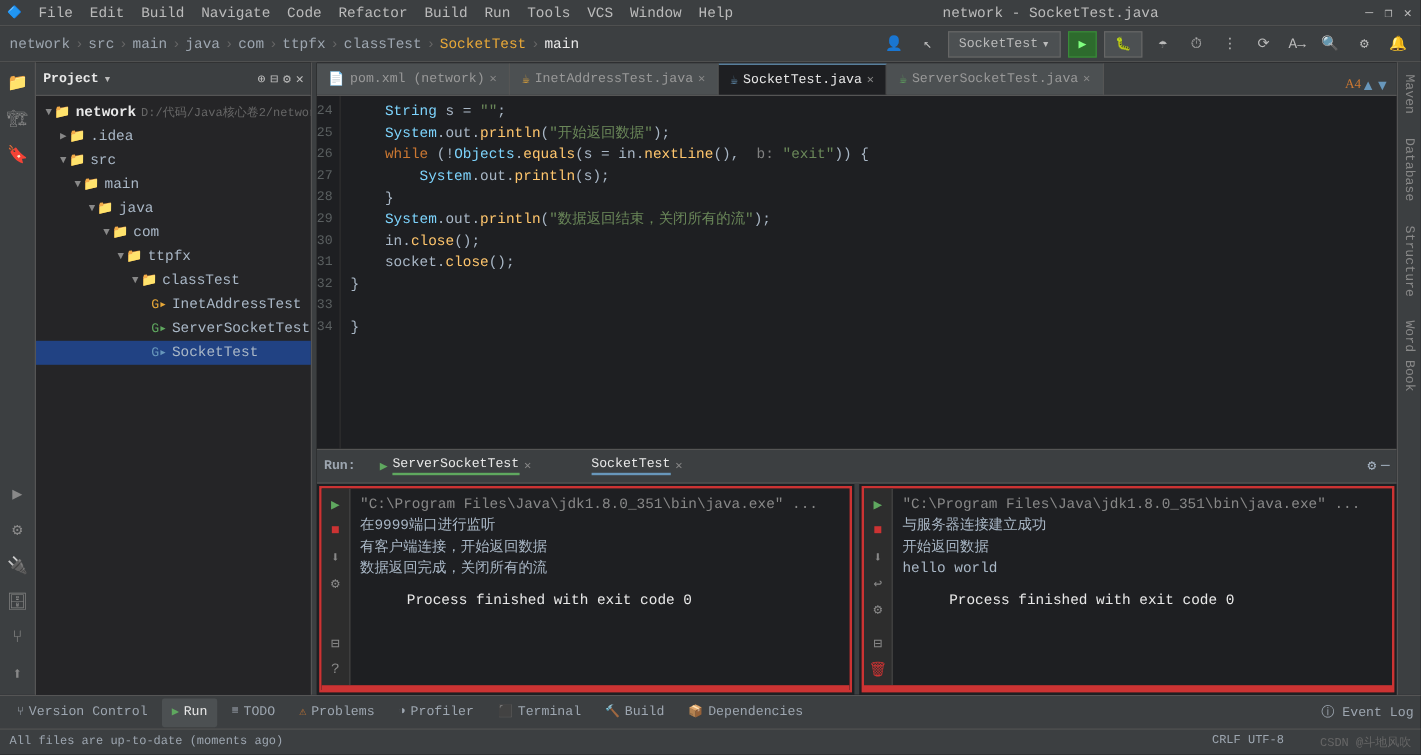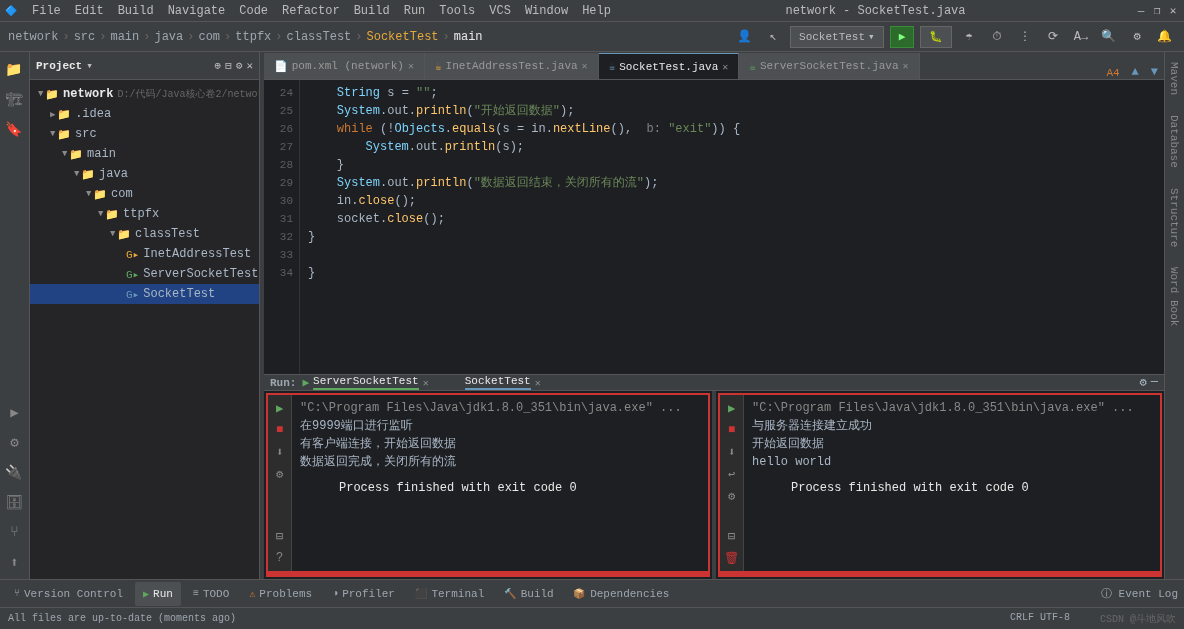--- a/index.html
+++ b/index.html
@@ -212,21 +212,21 @@
     .tab-close { font-size: 10px; color: #888; cursor: pointer; }
     .tab-icon { font-size: 11px; }
 
     
     .code-editor {
       flex: 1;
       display: flex;
       overflow: hidden;
     }
     .line-numbers {
-      width: 36px;
+      width: 20px;
       background: #1e1f22;
       color: #5a5f60;
       text-align: right;
       padding: 4px 6px 4px 0;
       font-size: 11px;
       line-height: 18px;
       border-right: 1px solid #333;
       overflow: hidden;
     }
     .code-content {
@@ -246,26 +246,26 @@
 
     
     .run-panels {
       height: 205px;
       background: #1e1f22;
       display: flex;
       flex-direction: column;
       border-top: 1px solid #555;
     }
     .run-panels-header {
-      height: 16px;
+      height: 28px;
       background: #3c3f41;
       display: flex;
       align-items: center;
       padding: 0 6px;
-      gap: 6px;
+      gap: 20px;
       border-bottom: 1px solid #555;
     }
     .run-label {
       font-size: 11px;
       color: #9da6b0;
       font-weight: bold;
     }
     .run-panels-content {
       flex: 1;
       display: flex;
@@ -558,21 +558,21 @@
       <div class="tab active">
         <span class="tab-icon" style="color:#6897bb;">☕</span>
         <span>SocketTest.java</span>
         <span class="tab-close">✕</span>
       </div>
       <div class="tab">
         <span class="tab-icon" style="color:#5fa85f;">☕</span>
         <span>ServerSocketTest.java</span>
         <span class="tab-close">✕</span>
       </div>
-      <div style="margin-left:auto;display:flex;align-items:flex-end;padding-right:6px;gap:12px;">
+      <div style="margin-left:auto;display:flex;align-items:flex-start;padding-right:6px;gap:0;font-family:Liberation Serif, serif;">
         <span style="color:#cc7832;font-size:11px;">A4</span>
         <span style="color:#6897bb;">▲</span>
         <span style="color:#6897bb;">▼</span>
       </div>
     </div>
 
     <div class="code-editor">
       <div class="line-numbers">
         <div>24</div>
         <div>25</div>

